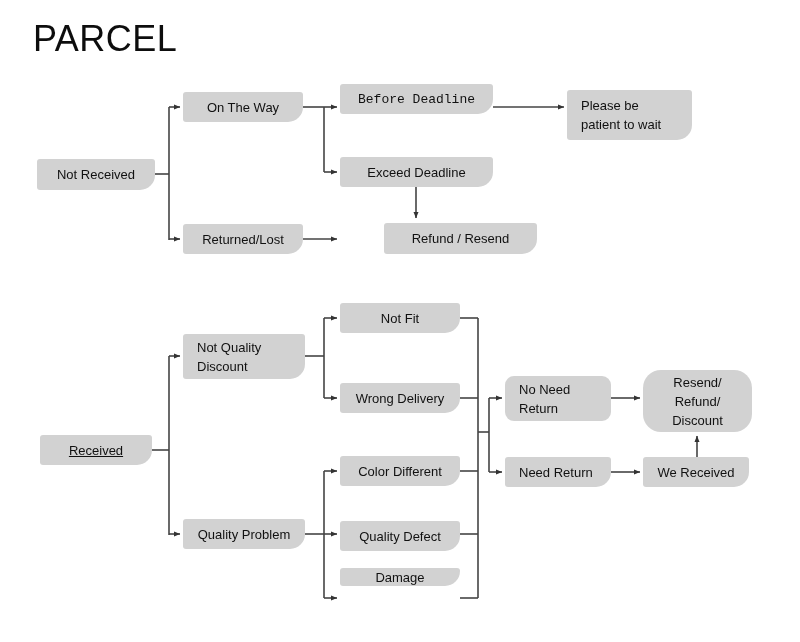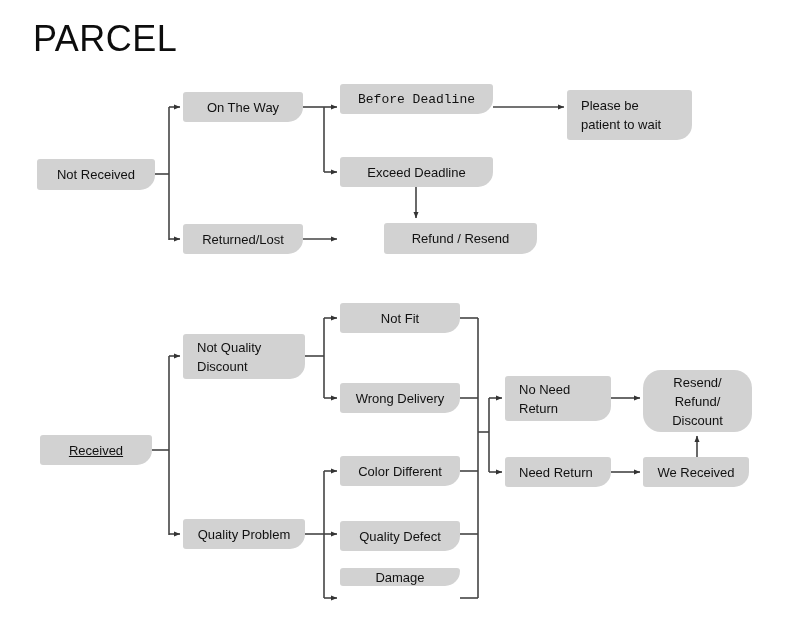--- a/index.html
+++ b/index.html
@@ -167,21 +167,21 @@
   </div>
 
   <div class="node" style="left:340px;top:521px;width:120px;height:30px;">
     <span class="lbl">Quality Defect</span>
   </div>
 
   <div class="node" style="left:340px;top:568px;width:120px;height:18px;">
     <span class="lbl">Damage</span>
   </div>
 
-  <div class="node left" style="left:505px;top:376px;width:106px;height:45px;">
+  <div class="node left" style="left:505px;top:376px;width:106px;height:45px;border-radius:9px;">
     <span class="lbl">No Need
 Return</span>
   </div>
 
   <div class="node left" style="left:505px;top:457px;width:106px;height:30px;">
     <span class="lbl">Need Return</span>
   </div>
 
   <div class="node" style="left:643px;top:370px;width:109px;height:62px;border-radius:18px;">
     <span class="lbl">Resend/

